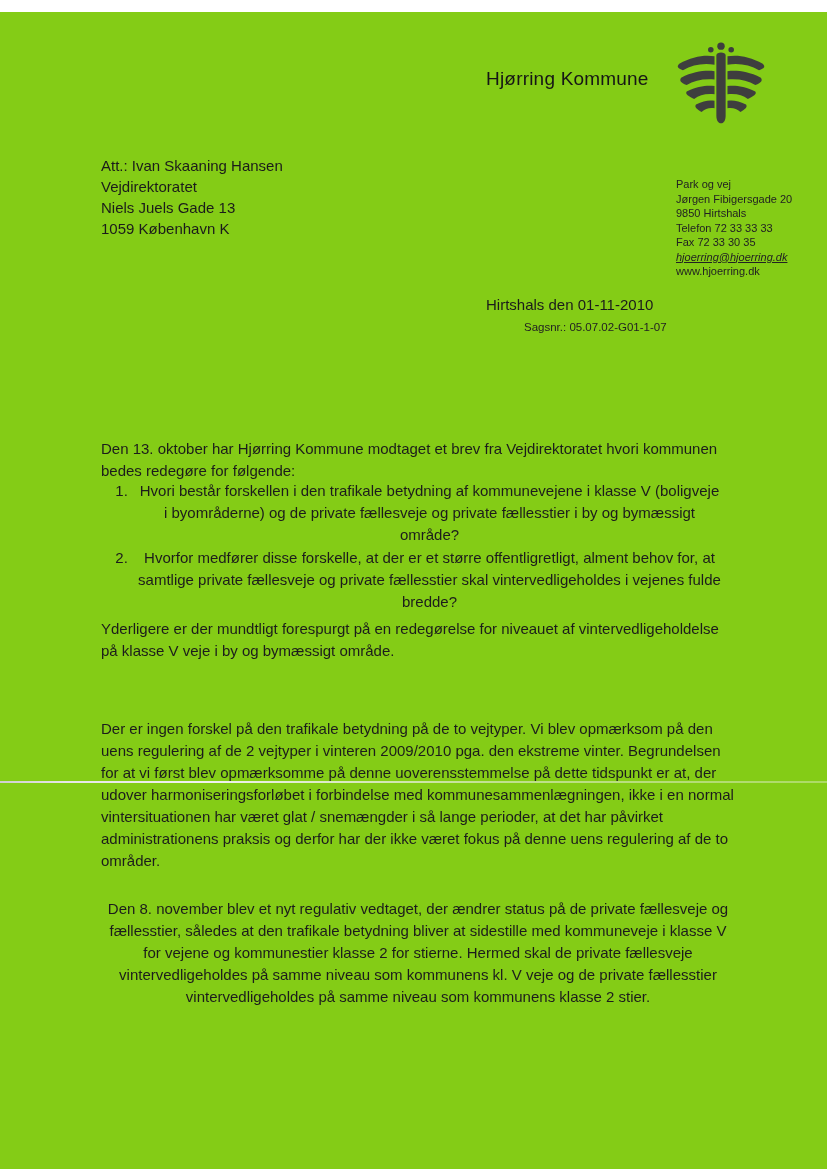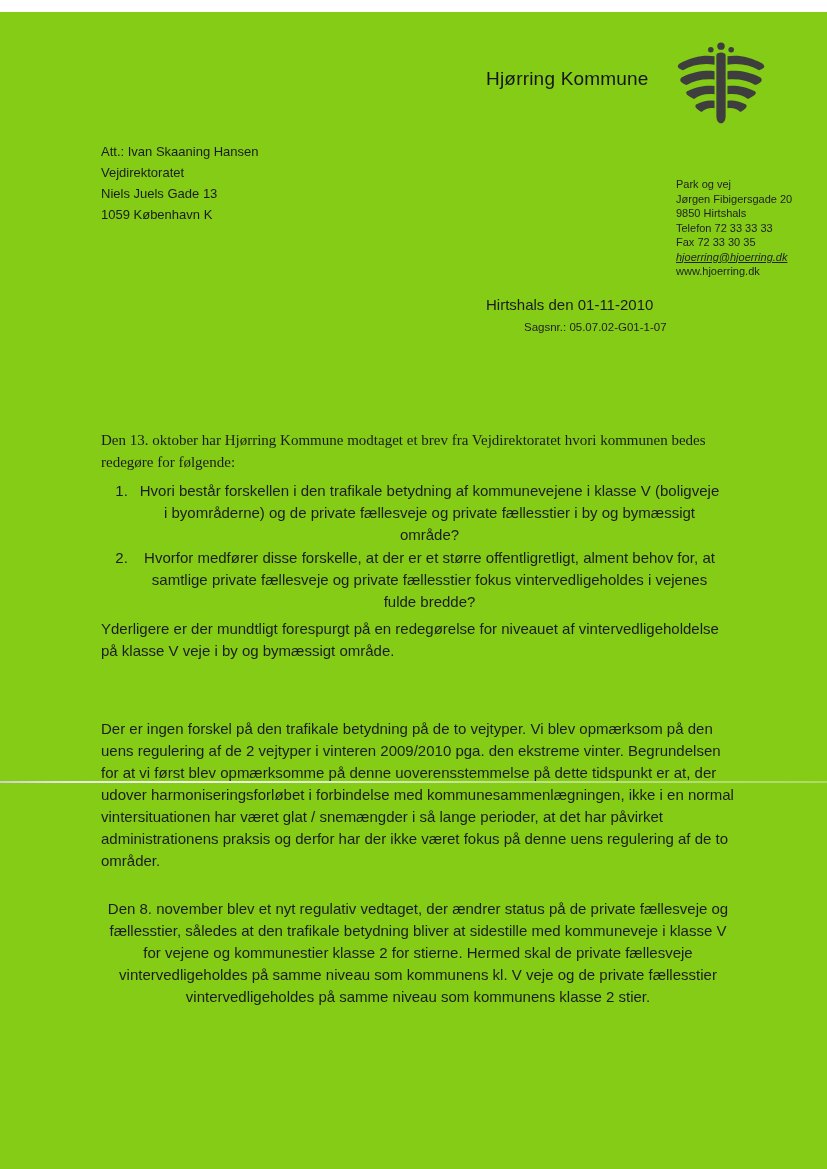--- a/index.html
+++ b/index.html
@@ -29,22 +29,22 @@
     left: 670px;
     top: 26px;
     width: 102px;
     height: 96px;
   }
   .logo svg { display: block; width: 100%; height: 100%; }
 
   .recipient {
     position: absolute;
     left: 101px;
-    top: 129px;
-    font-size: 13px;
+    top: 143px;
+    font-size: 15px;
     line-height: 21px;
     color: #1b1b1b;
   }
 
   .sender {
     position: absolute;
     left: 676px;
     top: 165px;
     font-size: 11px;
     line-height: 14.5px;
@@ -71,21 +71,21 @@
   .body-text {
     position: absolute;
     left: 101px;
     width: 634px;
     font-size: 15px;
     line-height: 22px;
     color: #1c1c1c;
   }
 
   .subject { top: 369px; font-weight: bold; }
-  .intro   { top: 417px; font-family: Liberation Serif, serif; }
+  .intro   { top: 426px; }
 
   .question-list {
     top: 468px;
     left: 106px;
     width: 616px;
     text-align: center;
   }
   .question-list ol {
     list-style: decimal;
     margin: 0;
@@ -165,21 +165,21 @@
 
   <div class="dateline">Hirtshals den 01-11-2010</div>
   <div class="sagsnr">Sagsnr.: 05.07.02-G01-1-07</div>
 
 
   <div class="body-text intro">Den 13. oktober har Hjørring Kommune modtaget et brev fra Vejdirektoratet hvori kommunen bedes redegøre for følgende:</div>
 
   <div class="body-text question-list">
     <ol>
       <li>Hvori består forskellen i den trafikale betydning af kommunevejene i klasse V (boligveje i byområderne) og de private fællesveje og private fællesstier i by og bymæssigt område?</li>
-      <li>Hvorfor medfører disse forskelle, at der er et større offentligretligt, alment behov for, at samtlige private fællesveje og private fællesstier fokus vintervedligeholdes i vejenes fulde bredde?</li>
+      <li>Hvorfor medfører disse forskelle, at der er et større offentligretligt, alment behov for, at samtlige private fællesveje og private fællesstier skal vintervedligeholdes i vejenes fulde bredde?</li>
     </ol>
   </div>
 
   <div class="body-text after-list">Yderligere er der mundtligt forespurgt på en redegørelse for niveauet af vintervedligeholdelse på klasse V veje i by og bymæssigt område.</div>
 
 
   <div class="body-text para1">Der er ingen forskel på den trafikale betydning på de to vejtyper. Vi blev opmærksom på den uens regulering af de 2 vejtyper i vinteren 2009/2010 pga. den ekstreme vinter. Begrundelsen for at vi først blev opmærksomme på denne uoverensstemmelse på dette tidspunkt er at, der udover harmoniseringsforløbet i forbindelse med kommunesammenlægningen, ikke i en normal vintersituationen har været glat / snemængder i så lange perioder, at det har påvirket administrationens praksis og derfor har der ikke været fokus på denne uens regulering af de to områder.</div>
   <div class="body-text para2">Den 8. november blev et nyt regulativ vedtaget, der ændrer status på de private fællesveje og fællesstier, således at den trafikale betydning bliver at sidestille med kommuneveje i klasse V for vejene og kommunestier klasse 2 for stierne. Hermed skal de private fællesveje vintervedligeholdes på samme niveau som kommunens kl. V veje og de private fællesstier vintervedligeholdes på samme niveau som kommunens klasse 2 stier.</div>
 
   <div class="scan-line"></div>

